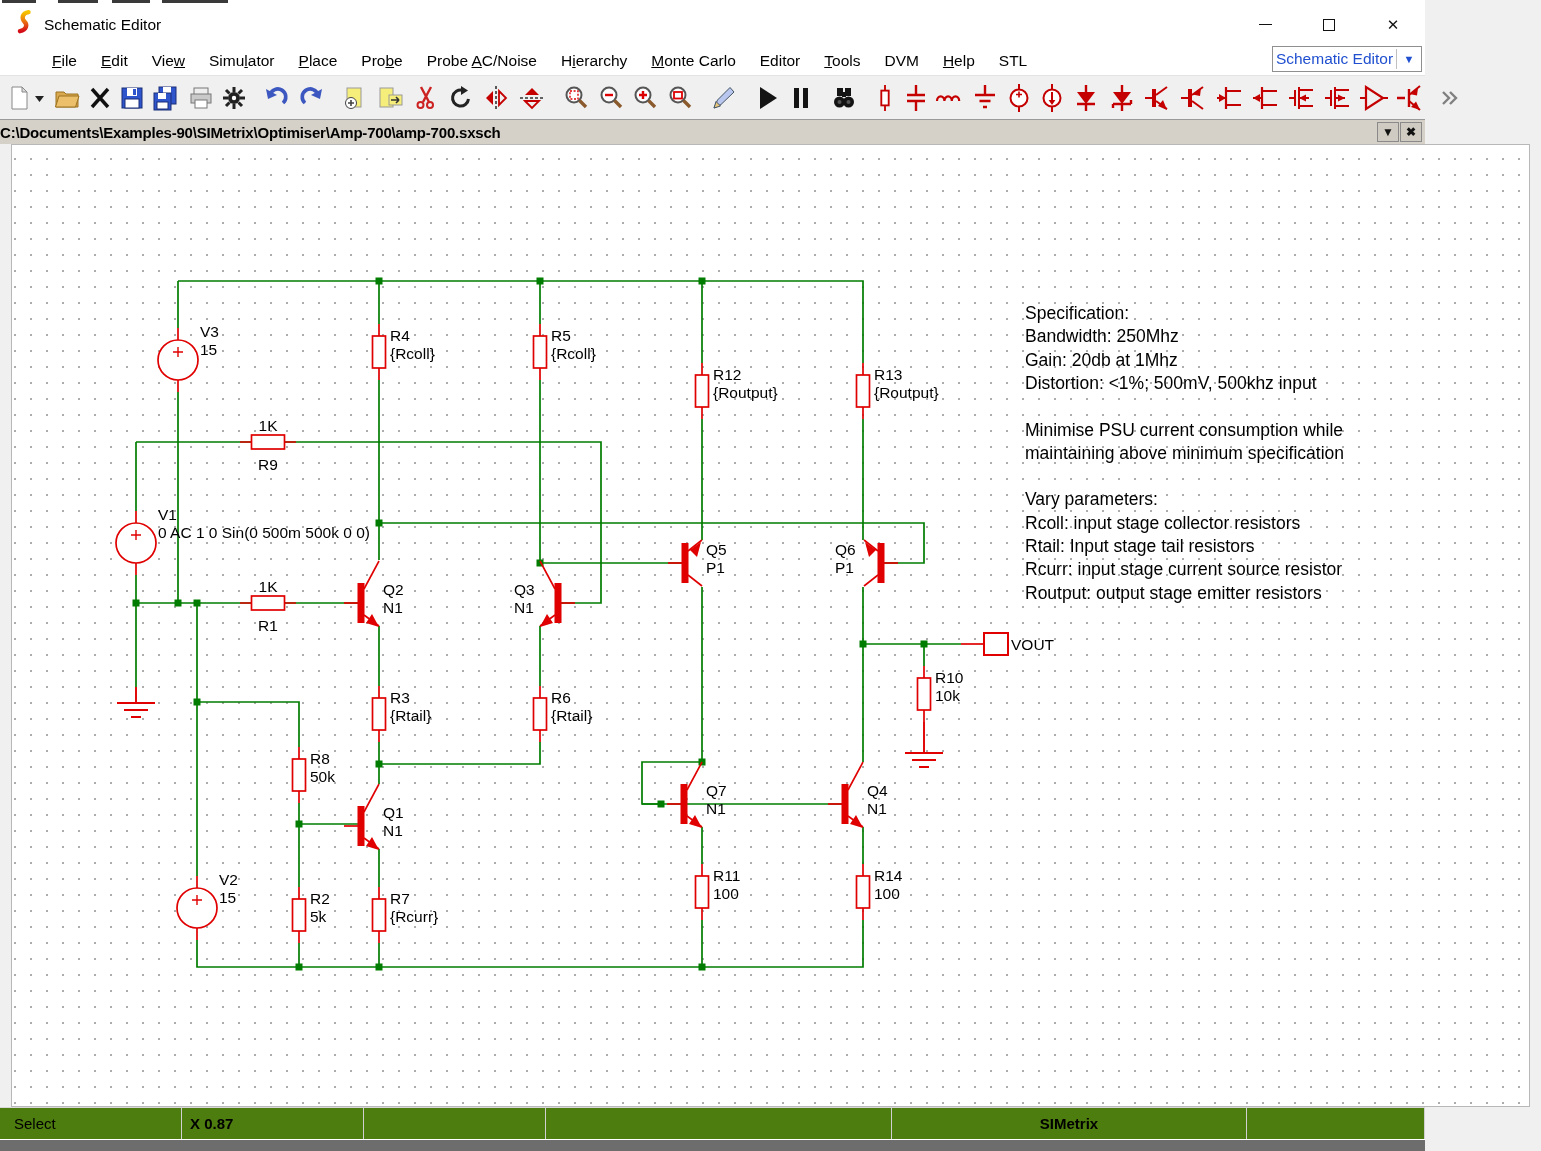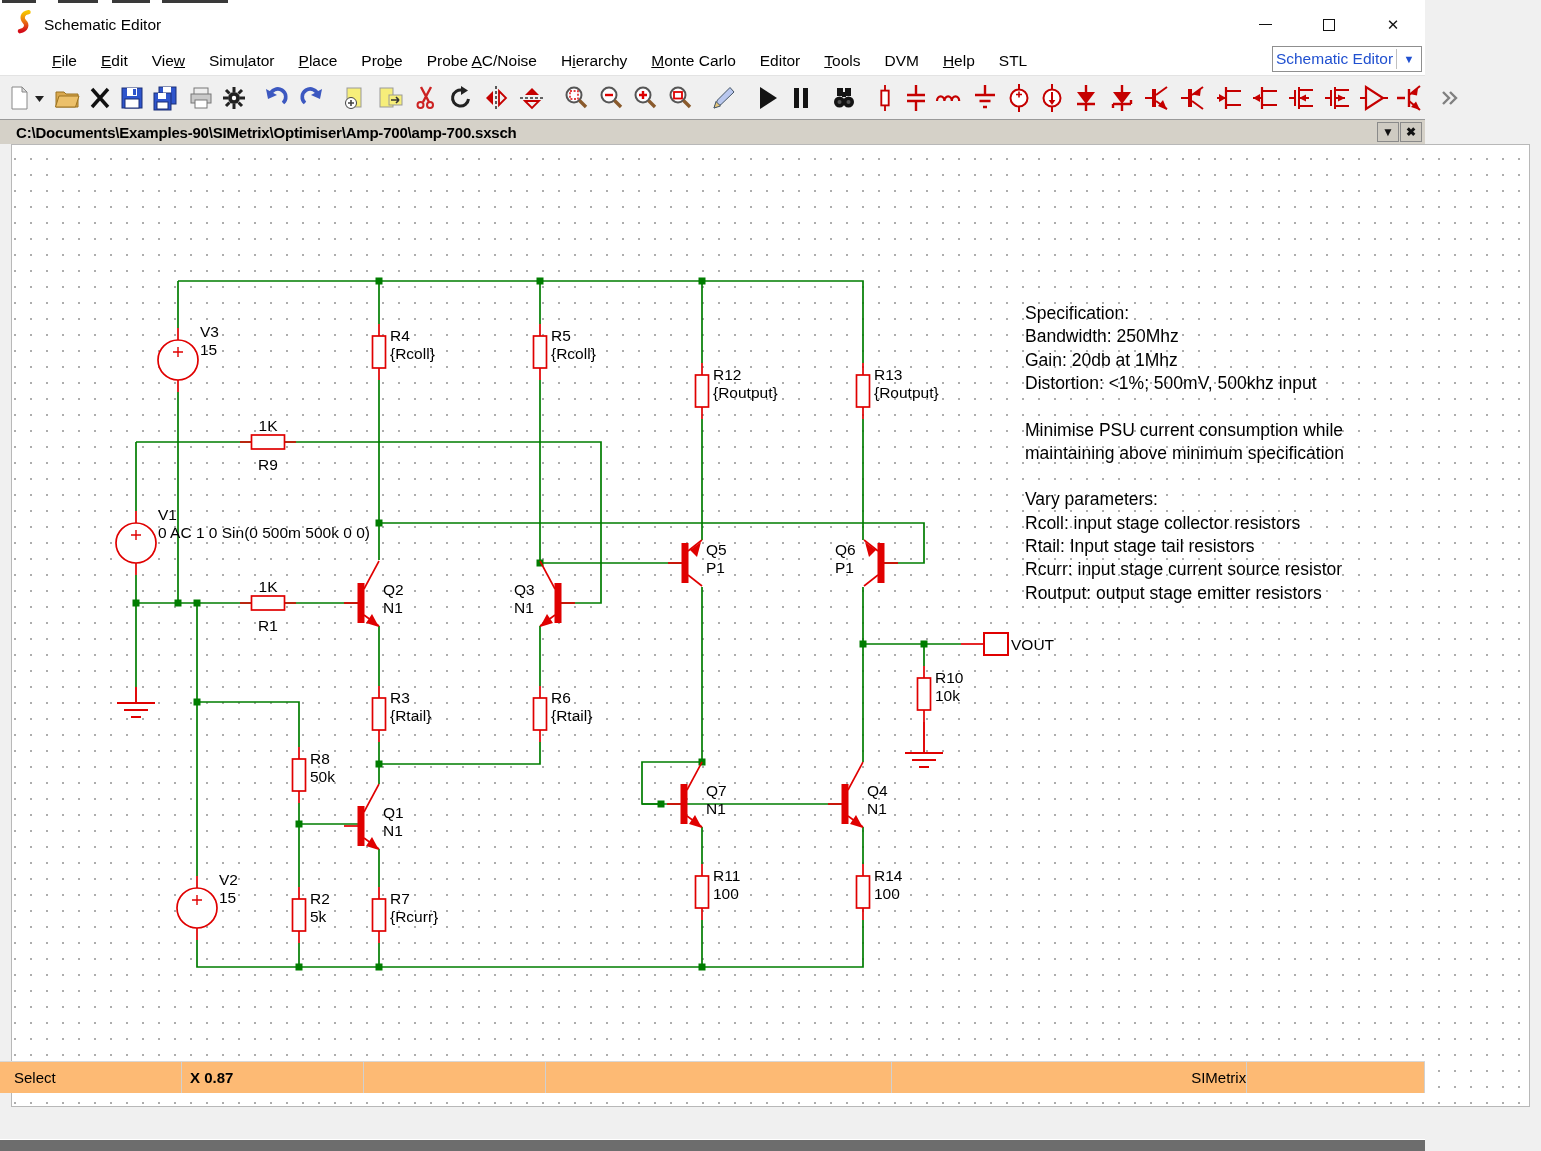--- a/index.html
+++ b/index.html
@@ -29,33 +29,33 @@
   #combo .combo-sep { width:1px; height:20px; background:#c0c0c0; }
   #combo .combo-arrow { width:24px; text-align:center; color:#2050d0; font-size:11px; }
 
   
   #toolbar { position:absolute; left:0; top:75px; width:100%; height:44px; background:#f0f0f0; border-top:1px solid #e3e3e3; display:flex; align-items:center; padding-left:4px; }
   .tb-icon { height:34px; display:flex; align-items:center; justify-content:center; padding:0 3px; }
   .tb-sep { width:1px; height:28px; background:#c8c8c8; margin:0 4px; }
 
   
   #pathbar { position:absolute; left:0; top:119px; width:100%; height:25px; background:#d5d1c8; border-top:1px solid #9a9a9a; display:flex; align-items:center; }
-  #path-text { margin-left:16px; font-size:15px; font-weight:700; color:#000; letter-spacing:-0.2px; }
+  #path-text { margin-left:0; font-size:15px; font-weight:700; color:#000; letter-spacing:-0.2px; }
   #path-btns { position:absolute; right:3px; top:2px; display:flex; gap:1px; }
   .path-btn { width:22px; height:20px; background:#cfcbc2; border:1px solid #8a8a8a; display:flex; align-items:center; justify-content:center; font-size:12px; font-weight:700; color:#111; }
 
   
   #canvas { position:absolute; left:11px; top:144px; width:1519px; height:963px;
     background-color:#ffffff; border:1px solid #b8b8b8;
     background-image:radial-gradient(circle, #adadad 1px, transparent 1.4px);
     background-size:16px 16px; background-position:11px 6px; }
   #schsvg { position:absolute; left:0; top:0; }
 
   
-  #statusbar { position:absolute; left:0; top:1061px; width:100%; height:32px; background:#fdba74; border-top:1px solid #d8d8d8; display:flex; }
+  #statusbar { position:absolute; left:0; top:1107px; width:100%; height:32px; background:#4d7c0f; border-top:1px solid #d8d8d8; display:flex; }
   .status-sec { height:100%; display:flex; align-items:center; font-size:15px; color:#000; border-right:1px solid #d0d0d0; }
   .status-sec.first { border-left:none; }
   #bottomstrip { position:absolute; left:0; top:1139px; width:100%; height:12px; background:#6d6d6d; border-top:1px solid #fff; }
 </style>
 </head>
 <body>
 
 <div id="window">
 
   <div id="sliver">
@@ -770,21 +770,21 @@
       </div>
       <div class="status-sec" style="width: 197px; justify-content: flex-start; padding-left: 8px; font-weight: bold;">
         <span>X 0.87</span>
       </div>
       <div class="status-sec" style="width: 196px; justify-content: flex-start; padding-left: 8px;">
         <span></span>
       </div>
       <div class="status-sec" style="width: 374px; justify-content: flex-start; padding-left: 8px;">
         <span></span>
       </div>
-      <div class="status-sec" style="width: 385px; justify-content: flex-end;">
+      <div class="status-sec" style="width: 385px; justify-content: center; font-weight: bold;">
         <span>SIMetrix</span>
       </div>
       <div class="status-sec" style="width: 192px; justify-content: flex-start; padding-left: 8px;">
         <span></span>
       </div>
     </div>
   <div id="bottomstrip"></div>
 </div>
 
 </body></html>

